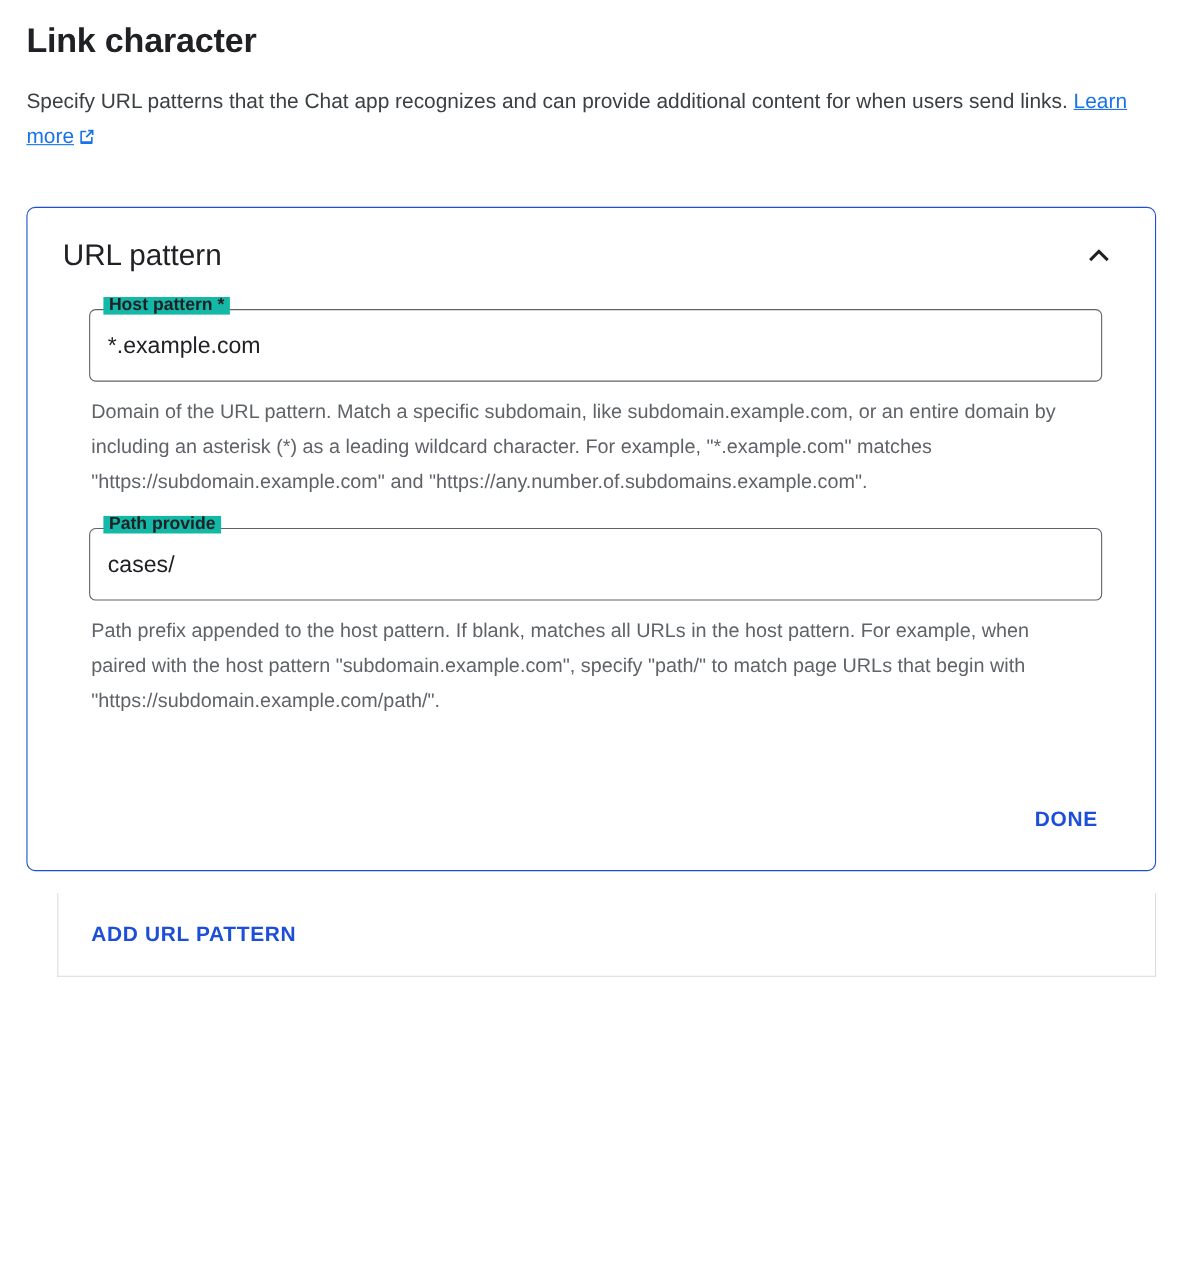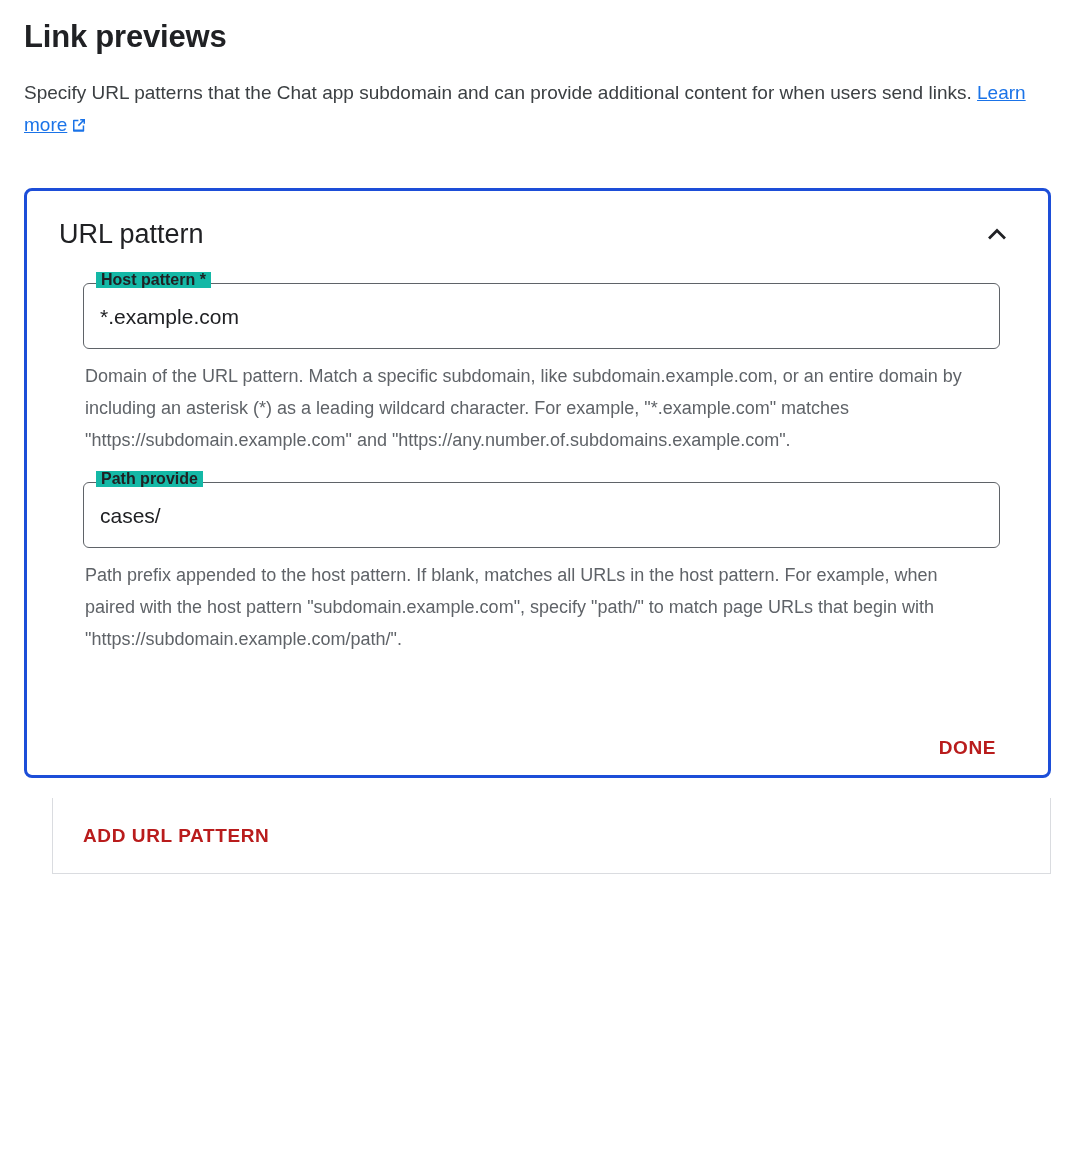--- a/index.html
+++ b/index.html
@@ -39,25 +39,25 @@
     color: #1a73e8;
     text-decoration: underline;
     cursor: pointer;
   }
   .ext-icon {
     display: inline-block;
     vertical-align: -3px;
     margin-left: 3px;
   }
   .card {
-    border: 3px solid #1d4ed8;
+    border: 1px solid #1d4ed8;
     border-radius: 8px;
     background: #fff;
     box-sizing: border-box;
-    padding: 26px 30px 8px 30px;
+    padding: 26px 30px 26px 30px;
     margin: 0;
     box-shadow: 0 0 0 rgba(0,0,0,0);
   }
   .card-header {
     display: flex;
     align-items: center;
     justify-content: space-between;
     margin-bottom: 32px;
   }
   .card-title {
@@ -118,21 +118,21 @@
     max-width: 880px;
   }
   .spacer-32 { height: 26px; }
   .card-actions {
     display: flex;
     justify-content: flex-end;
     margin-top: 74px;
     margin-right: 12px;
   }
   .text-button {
-    color: #b91c1c;
+    color: #1d4ed8;
     font-size: 19px;
     font-weight: bold;
     letter-spacing: 0.6px;
     background: none;
     border: none;
     cursor: pointer;
     padding: 8px 10px;
     font-family: "Liberation Sans", sans-serif;
   }
   .add-bar {
@@ -148,23 +148,23 @@
   }
   .add-bar .text-button {
     padding: 0;
   }
 </style>
 </head>
 <body>
 
 <div class="page">
 
-  <h1 class="page-title">Link previews</h1>
-
-  <p class="page-desc"><span>Specify URL patterns that the Chat app subdomain and can provide additional content for when users send links. </span><span class="learn-more">Learn more</span><span class="ext-icon"><svg width="18" height="18" viewBox="0 0 18 18">
+  <h1 class="page-title">Link character</h1>
+
+  <p class="page-desc"><span>Specify URL patterns that the Chat app recognizes and can provide additional content for when users send links. </span><span class="learn-more">Learn more</span><span class="ext-icon"><svg width="18" height="18" viewBox="0 0 18 18">
           <path d="M3 3.8h5.4v1.5H4.5v8.2h8.2V9.6h1.5v5.4a.8.8 0 0 1-.8.8H3.8a.8.8 0 0 1-.8-.8V4.6a.8.8 0 0 1 .8-.8z" fill="#1a73e8"></path>
           <path d="M10.2 3h4.8v4.8h-1.5V5.6l-4.6 4.6-1.1-1.1 4.6-4.6h-2.2z" fill="#1a73e8"></path>
         </svg></span></p>
 
   <div class="card">
 
     <div class="card-header">
       <h2 class="card-title">URL pattern</h2>
       <button class="collapse-btn">
         <svg width="30" height="30" viewBox="0 0 24 24">

